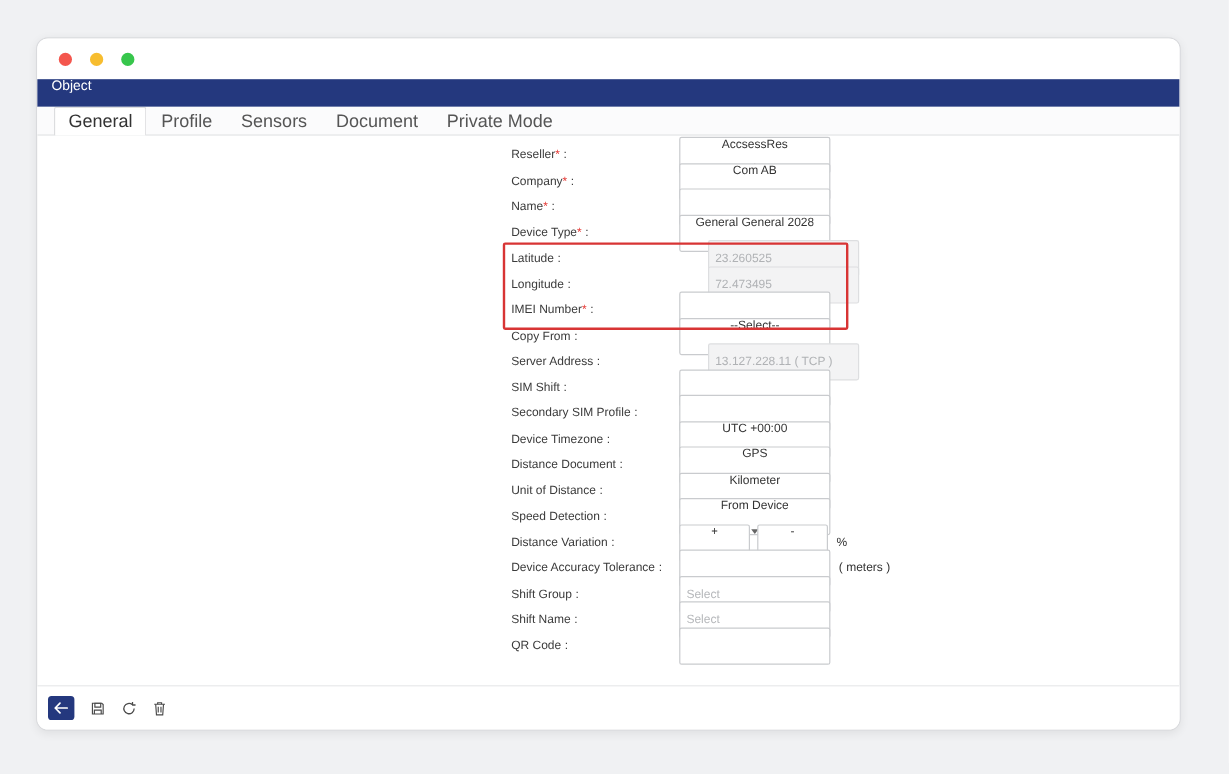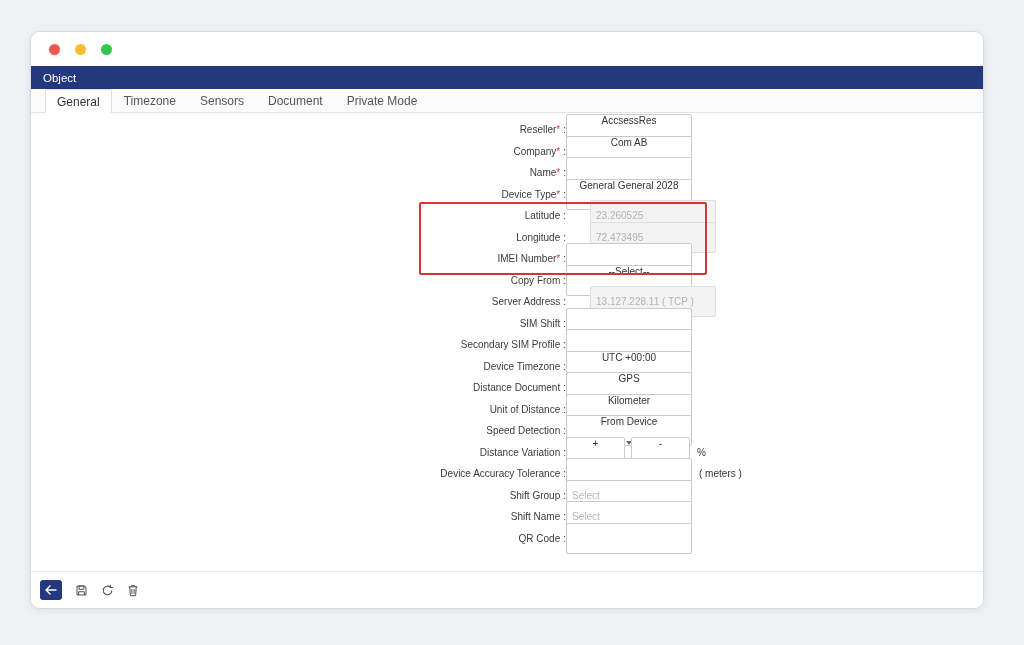--- a/index.html
+++ b/index.html
@@ -13,29 +13,29 @@
     position:absolute; left:30px; top:31px; width:954px; height:578px;
     background:#fff; border:1px solid #d9dadd; border-radius:10px;
     box-shadow:0 2px 8px rgba(0,0,0,0.07); overflow:hidden; box-sizing:border-box;
   }
   .titlebar { height:34px; display:flex; align-items:center; padding-left:18px; gap:15px; background:#fff; }
   .dot { width:11px; height:11px; border-radius:50%; }
   .dot.red { background:#f4564d; }
   .dot.yellow { background:#f7bd2f; }
   .dot.green { background:#37c64c; }
 
-  .appbar { height:23px; background:#24387e; color:#fff; display:flex; align-items:center; padding-left:12px; font-size:11.5px; }
+  .appbar { height:23px; background:#24387e; color:#fff; display:flex; padding-left:12px; font-size:11.5px; }
 
   .tabs { height:24px; background:#fbfbfc; border-bottom:1px solid #e3e4e6; display:flex; align-items:stretch; padding-left:14px; box-sizing:border-box; }
-  .tab { font-size:12px; color:#555; padding:0 11px; display:flex; align-items:center; border:1px solid transparent; border-bottom:none; }
+  .tab { font-size:15px; color:#555; padding:0 11px; display:flex; align-items:center; border:1px solid transparent; border-bottom:none; }
   .tab.active { background:#fff; border-color:#dcdddf; border-radius:2px 2px 0 0; color:#333; margin-bottom:-1px; }
 
   .form { position:relative; margin-left:395px; padding-top:6px; }
   .row { height:21.5px; display:flex; align-items:center; }
-  .lblcell { width:140px; font-size:10px; color:#3b3b3b; white-space:nowrap;text-align:right; }
+  .lblcell { width:140px; font-size:10px; color:#3b3b3b; white-space:nowrap; }
   .req { color:#e53935; }
   .colon { margin-left:3px; }
 
   .control { width:126px; height:31px; box-sizing:border-box; border:1px solid #c9cbce; border-radius:2px; font-size:10px; background:#fff;flex-direction:column; }
   input.control { padding:0 5px; color:#333; font-family:inherit; outline:none; }
   input.control::placeholder { color:#b5b7ba; }
   input.control:disabled { background:#f3f3f4; color:#b0b2b5; border-color:#dddee0;margin-left:24px; }
   .select { display:flex; align-items:center; justify-content:space-between; padding:0 5px; }
   .sel-val { color:#333; white-space:nowrap; overflow:hidden; }
   .chevron-icon { width:0; height:0; border-left:3.5px solid transparent; border-right:3.5px solid transparent; border-top:4px solid #666; flex:none; }
@@ -62,21 +62,21 @@
     <span class="dot yellow"></span>
     <span class="dot green"></span>
   </div>
 
   <div class="appbar">
     <span>Object</span>
   </div>
 
   <div class="tabs">
     <div class="tab active">General</div>
-    <div class="tab">Timezone</div>
+    <div class="tab">Profile</div>
     <div class="tab">Sensors</div>
     <div class="tab">Document</div>
     <div class="tab">Private Mode</div>
   </div>
 
   <div class="form">
 
     <div class="annotation-box"></div>
 
     <div class="row">

